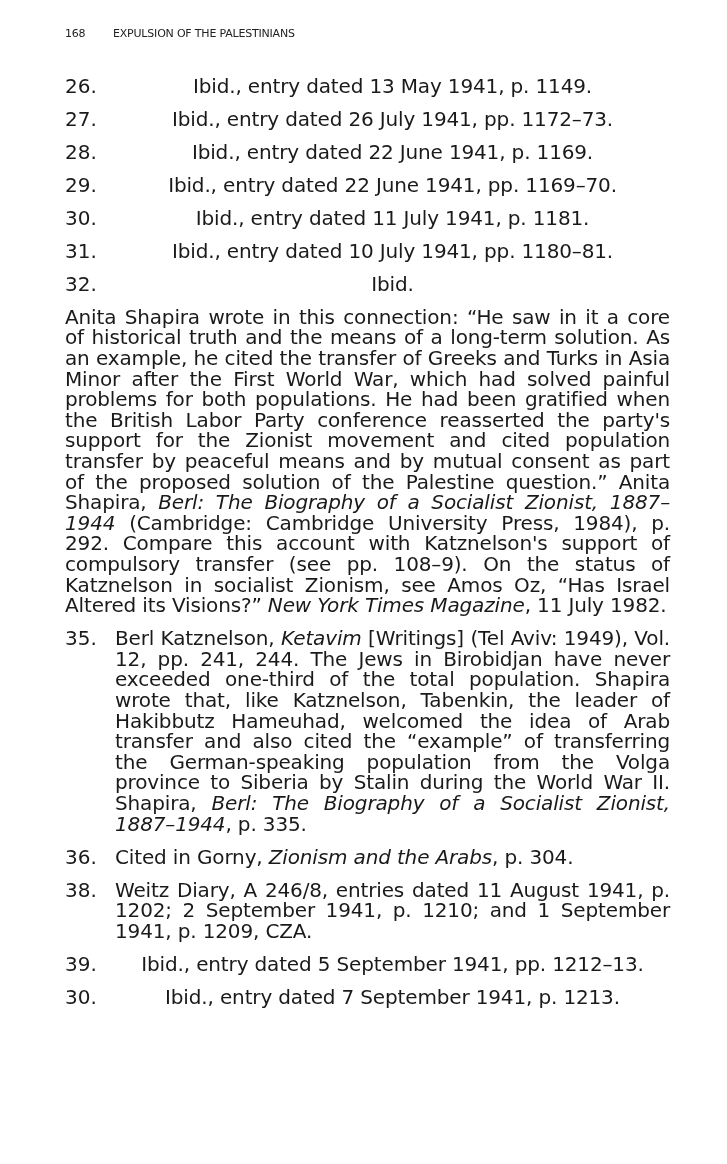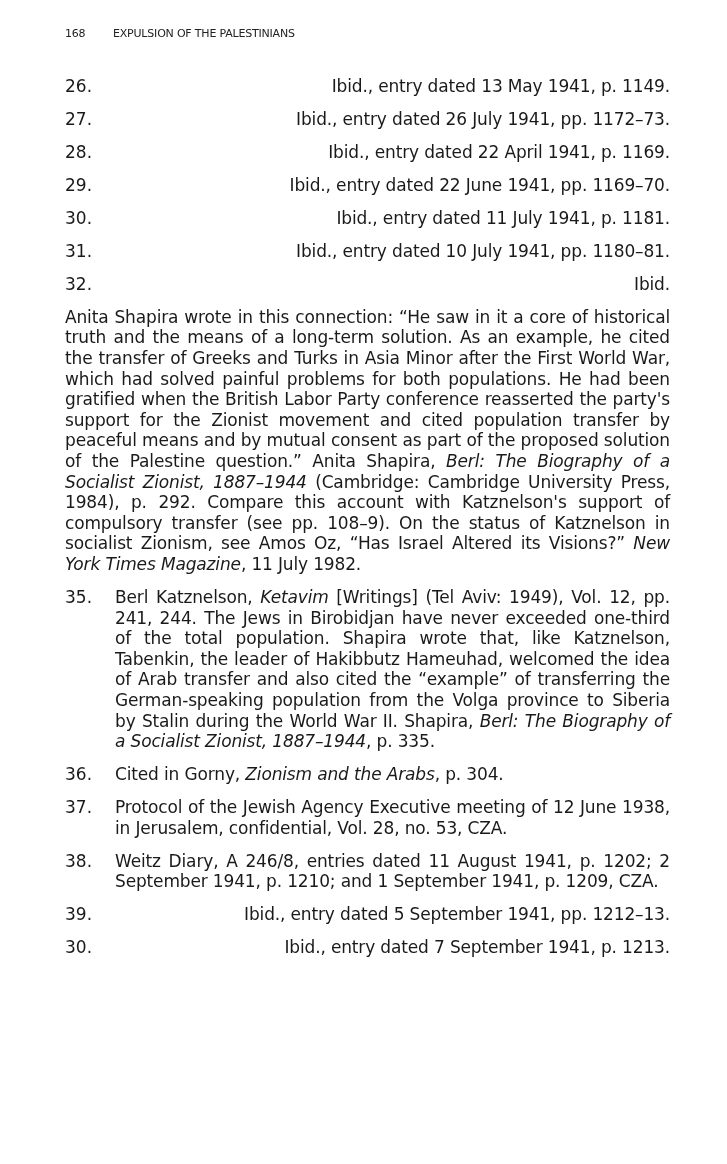--- a/index.html
+++ b/index.html
@@ -6,45 +6,45 @@
   body {
     width: 727px; height: 1164px; position: relative; overflow: hidden;
     font-family: "DejaVu Sans", sans-serif; color: #1a1a1a;
   }
   .running-head {
     position: absolute; top: 27px; left: 65px;
     font-size: 11px; letter-spacing: -0.2px; color: #222;
   }
   .running-head .pg { display: inline-block; width: 48px; }
   .notes { position: absolute; top: 76px; left: 65px; width: 605px; }
-  .note { display: flex; font-size: 17px; line-height: 20.6px; margin-bottom: 12.4px; }
+  .note { display: flex; font-size: 20px; line-height: 20.6px; margin-bottom: 12.4px; }
   .note .num { width: 50px; flex: 0 0 50px; }
   .note .txt { flex: 1; text-align: justify; letter-spacing: -0.15px; }
-  .note.short .txt { text-align: right; }
+  .note.short .txt { text-align: center; }
   i { font-style: italic; }
 </style>
 </head>
 <body>
 
 <div class="running-head">
   <span class="pg">168</span><span>EXPULSION OF THE PALESTINIANS</span>
 </div>
 
 <div class="notes" id="notes">
     <div class="note short">
       <span class="num">26.</span>
       <span class="txt"><span>Ibid., entry dated 13 May 1941, p. 1149.</span></span>
     </div>
     <div class="note short">
       <span class="num">27.</span>
       <span class="txt"><span>Ibid., entry dated 26 July 1941, pp. 1172–73.</span></span>
     </div>
     <div class="note short">
       <span class="num">28.</span>
-      <span class="txt"><span>Ibid., entry dated 22 April 1941, p. 1169.</span></span>
+      <span class="txt"><span>Ibid., entry dated 22 June 1941, p. 1169.</span></span>
     </div>
     <div class="note short">
       <span class="num">29.</span>
       <span class="txt"><span>Ibid., entry dated 22 June 1941, pp. 1169–70.</span></span>
     </div>
     <div class="note short">
       <span class="num">30.</span>
       <span class="txt"><span>Ibid., entry dated 11 July 1941, p. 1181.</span></span>
     </div>
     <div class="note short">
@@ -60,24 +60,20 @@
     </div>
     <div class="note">
       <span class="num">35.</span>
       <span class="txt"><span>Berl Katznelson, </span><i>Ketavim</i><span> [Writings] (Tel Aviv: 1949), Vol. 12, pp. 241, 244. The Jews in Birobidjan have never exceeded one-third of the total population. Shapira wrote that, like Katznelson, Tabenkin, the leader of Hakibbutz Hameuhad, welcomed the idea of Arab transfer and also cited the “example” of transferring the German-speaking population from the Volga province to Siberia by Stalin during the World War II. Shapira, </span><i>Berl: The Biography of a Socialist Zionist, 1887–1944</i><span>, p. 335.</span></span>
     </div>
     <div class="note">
       <span class="num">36.</span>
       <span class="txt"><span>Cited in Gorny, </span><i>Zionism and the Arabs</i><span>, p. 304.</span></span>
     </div>
     <div class="note">
-      <span class="num">37.</span>
-      <span class="txt"><span>Protocol of the Jewish Agency Executive meeting of 12 June 1938, in Jerusalem, confidential, Vol. 28, no. 53, CZA.</span></span>
-    </div>
-    <div class="note">
       <span class="num">38.</span>
       <span class="txt"><span>Weitz Diary, A 246/8, entries dated 11 August 1941, p. 1202; 2 September 1941, p. 1210; and 1 September 1941, p. 1209, CZA.</span></span>
     </div>
     <div class="note short">
       <span class="num">39.</span>
       <span class="txt"><span>Ibid., entry dated 5 September 1941, pp. 1212–13.</span></span>
     </div>
     <div class="note short">
       <span class="num">30.</span>
       <span class="txt"><span>Ibid., entry dated 7 September 1941, p. 1213.</span></span>

